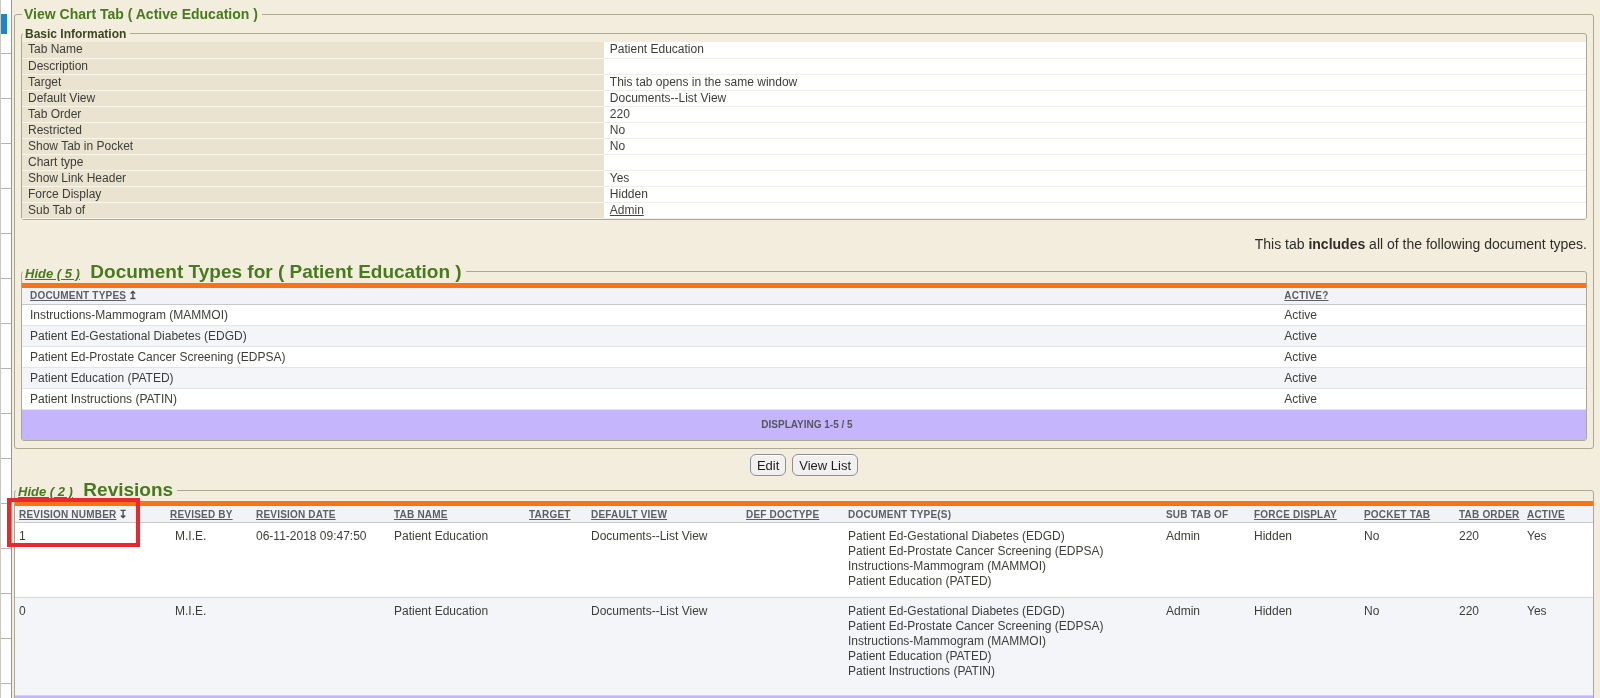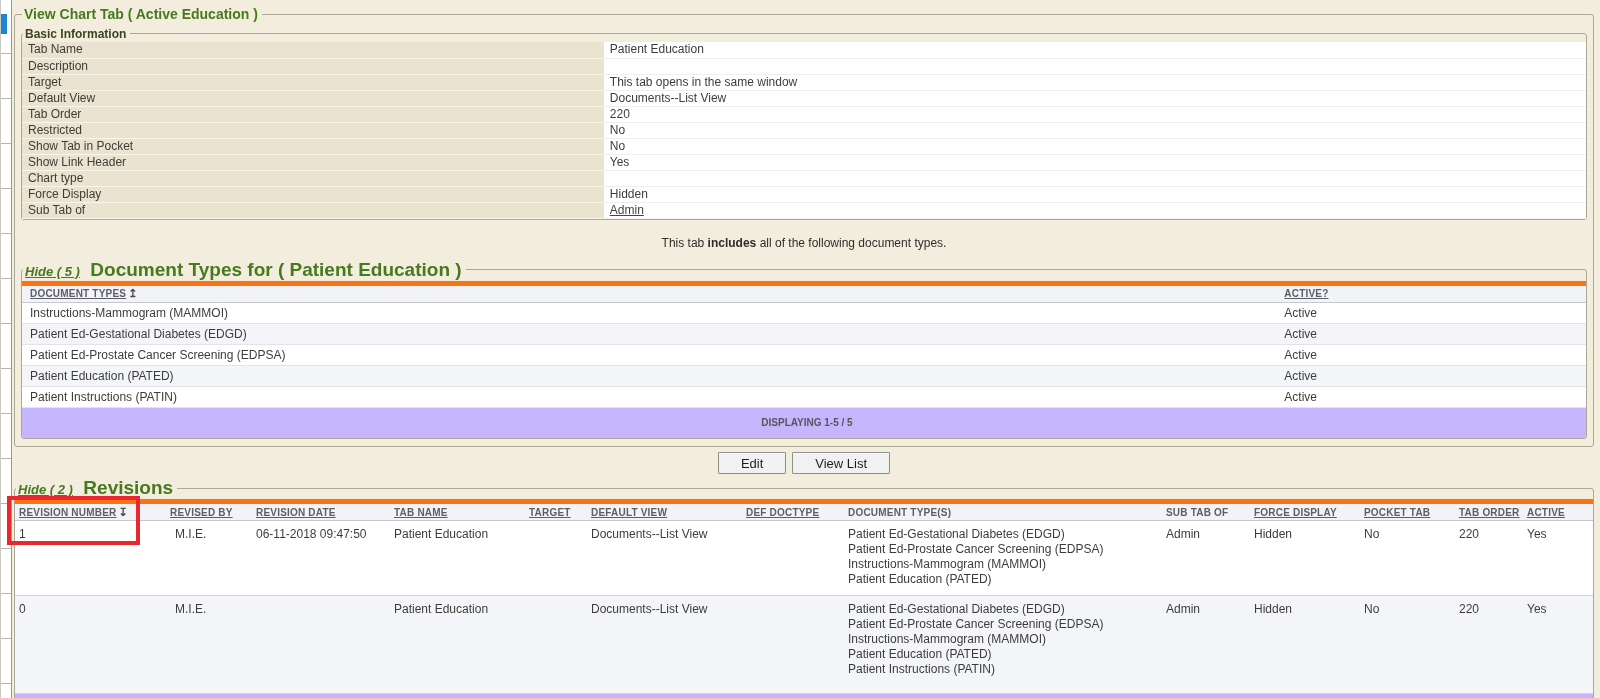--- a/index.html
+++ b/index.html
@@ -35,21 +35,21 @@
   fieldset.inner { margin-top:1px; }
 
   
   table.kv { width:100%; border-collapse:collapse; font-size:12px; }
   table.kv td { height:16px; line-height:15px; padding:0 4px 0 6px; }
   table.kv td.k { width:37.2%; background:#e9e3cf; border-bottom:1px solid #f8f5ea; color:#3d3d38; }
   table.kv td.v { background:#ffffff; border-bottom:1px solid #efefec; color:#3d3d38; }
   .plain-link { color:#44443e; text-decoration:underline; cursor:pointer; }
 
   
-  .note { text-align:center; font-size:12px; margin:16px 0 9px 0; color:#2e2e28; }
+  .note { text-align:right; font-size:14px; margin:16px 0 9px 0; color:#2e2e28; }
   .note b { font-weight:bold; }
 
   
   table.list { width:100%; border-collapse:collapse; table-layout:fixed; }
   table.list th {
     height:19px; text-align:left; font-size:10px; font-weight:bold;
     color:#5d5d66; background:#f2f3f7; letter-spacing:.2px;
     border-top:5px solid #f97316; border-bottom:1px solid #c8c8cc;
     padding:0 2px 0 8px; white-space:nowrap; overflow:hidden;
   }
@@ -60,22 +60,22 @@
   table.doctypes tr.alt td { background:#f4f5f9; }
   td.table-footer, table.list td.table-footer {
     text-align:center; font-size:10px; font-weight:bold; color:#56565e;
     background:#c4b5fd; height:31px; line-height:16px; border-top:1px solid #c6c6ca; border-bottom:0;
   }
 
   
   .actions { display:flex; justify-content:center; gap:6px; margin:5px 0 3px 0; }
   .actions button {
     font-family:"Liberation Sans", sans-serif; font-size:13px; color:#1d1d1d;
-    background:#f1f1f1; border:1px solid #8f8f8f; border-radius:1px;
-    height:22px; padding:0 22px; cursor:pointer;
+    background:#f1f1f1; border:1px solid #8f8f8f; border-radius:6px;
+    height:22px; padding:0 6px; cursor:pointer;
     box-shadow:inset 0 1px 0 #ffffff;
   }
 
   
   fieldset.revisions { margin-top:1px; padding:0; border-color:#aba894; }
   .rev-wrap { position:relative; }
   table.rev th { padding-left:5px; }
   table.rev th:first-child { padding-left:4px; }
   table.rev td {
     vertical-align:top; padding:6px 3px 6px 5px; line-height:15px;
@@ -134,26 +134,26 @@
           </tr>
           <tr>
             <td class="k">Restricted</td>
             <td class="v">No</td>
           </tr>
           <tr>
             <td class="k">Show Tab in Pocket</td>
             <td class="v">No</td>
           </tr>
           <tr>
+            <td class="k">Chart type</td>
+            <td class="v"></td>
+          </tr>
+          <tr>
             <td class="k">Show Link Header</td>
             <td class="v">Yes</td>
-          </tr>
-          <tr>
-            <td class="k">Chart type</td>
-            <td class="v"></td>
           </tr>
           <tr>
             <td class="k">Force Display</td>
             <td class="v">Hidden</td>
           </tr>
           <tr>
             <td class="k">Sub Tab of</td>
             <td class="v"><span class="plain-link">Admin</span></td>
           </tr>
         </tbody>

